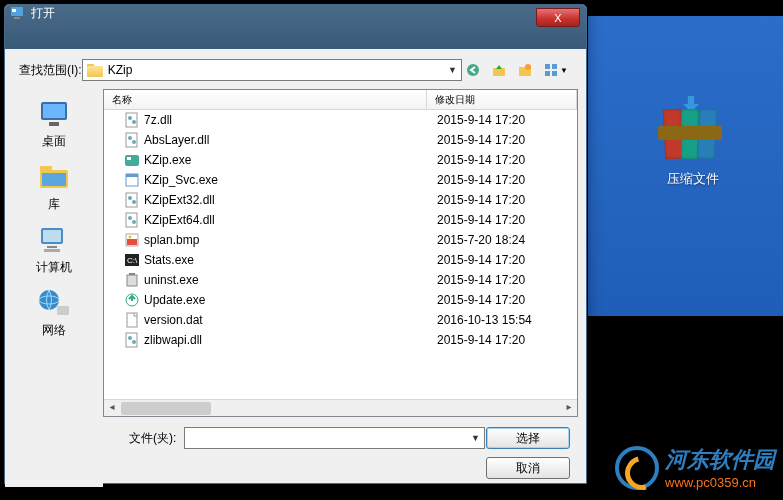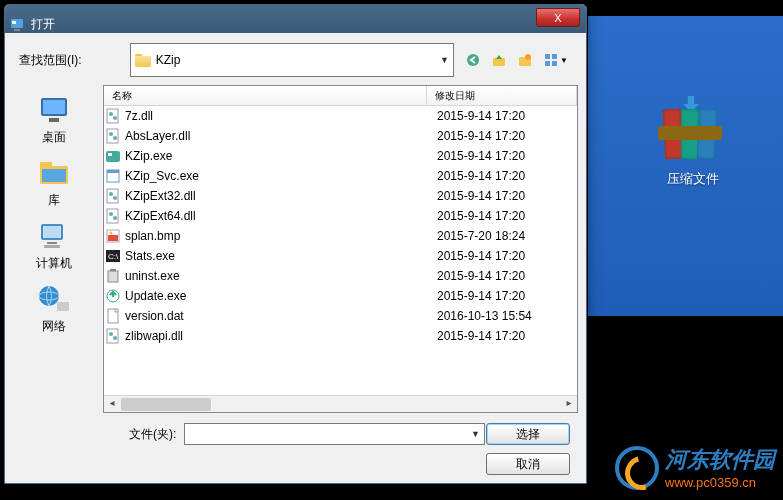--- a/index.html
+++ b/index.html
@@ -10,48 +10,48 @@
 .desktop-icon-img { width: 70px; height: 56px; margin: 0 auto 8px; position: relative; }
 .books { position: absolute; width: 18px; height: 50px; border-radius: 2px; top: 3px; box-shadow: inset 0 0 3px rgba(0,0,0,.3); }
 .book1 { left: 6px; background: #c0392b; transform: rotate(-3deg); }
 .book2 { left: 23px; background: #16a085; }
 .book3 { left: 40px; background: #2980b9; transform: rotate(3deg); }
 .strap { position: absolute; left: 0; top: 20px; width: 64px; height: 14px; background: #8b6914; border-radius: 2px; }
 .arrow-down { position: absolute; left: 25px; top: -10px; width: 16px; height: 16px; background: #3498db; clip-path: polygon(30% 0, 70% 0, 70% 50%, 100% 50%, 50% 100%, 0 50%, 30% 50%); }
 .desktop-label { color: #fff; font-size: 13px; text-shadow: 0 1px 2px rgba(0,0,0,.5); }
 
 .dialog { position: absolute; top: 4px; left: 4px; width: 583px; height: 480px; background: #f0f0f0; border: 1px solid #4a6a8a; border-radius: 5px 5px 0 0; box-shadow: 0 3px 15px rgba(0,0,0,.4); }
-.titlebar { height: 28px; background: linear-gradient(180deg, #4a6a8a 0%, #3a5a7a 100%); border-radius: 4px 4px 0 0; display: flex; align-items: flex-end; padding: 0 4px; color: #fff; position: relative; }
+.titlebar { height: 44px; background: linear-gradient(180deg, #4a6a8a 0%, #3a5a7a 100%); border-radius: 4px 4px 0 0; display: flex; align-items: flex-start; padding: 0 4px; color: #fff; position: relative; }
 .titlebar-icon { width: 16px; height: 16px; margin-right: 6px; display: flex; align-items: center; justify-content: center; }
 .titlebar-title { font-size: 12px; }
 .close-btn { position: absolute; right: 6px; top: 3px; width: 44px; height: 19px; background: linear-gradient(180deg, #e57373 0%, #c9302c 60%, #a02622 100%); border: 1px solid #7a1a18; border-radius: 0 0 3px 3px; color: #fff; display: flex; align-items: center; justify-content: center; font-size: 11px; cursor: pointer; }
 
-.toolbar-row { padding: 10px 14px 8px; display: flex; align-items: center; gap: 8px; }
+.toolbar-row { padding: 10px 14px 8px; display: flex; align-items: center; }
 .tb-label { font-size: 12px; color: #000; }
-.look-in { flex: 1; display: flex; align-items: center; height: 22px; background: #fff; border: 1px solid #7a7a7a; padding: 16px 4px; font-size: 12px; cursor: pointer; margin-left: 40px; }
+.look-in { flex: 1; display: flex; align-items: center; height: 22px; background: #fff; border: 1px solid #7a7a7a; padding: 4px 4px; font-size: 12px; cursor: pointer; }
 .folder-ico { width: 16px; height: 13px; margin-right: 5px; position: relative; }
 .folder-ico::before { content: ''; position: absolute; top: 0; left: 0; width: 7px; height: 3px; background: #f3c74f; border-radius: 1px 1px 0 0; }
 .folder-ico::after { content: ''; position: absolute; top: 2px; left: 0; width: 16px; height: 11px; background: linear-gradient(180deg, #fce199 0%, #f3c74f 100%); border-radius: 1px; }
 .dd-arrow { margin-left: auto; font-size: 9px; color: #333; }
 .nav-btns { display: flex; gap: 4px; }
 .nav-btn { width: 22px; height: 22px; border: 1px solid transparent; border-radius: 3px; display: flex; align-items: center; justify-content: center; cursor: pointer; font-size: 13px; }
 
 .body { display: flex; height: 398px; }
 .sidebar { width: 98px; padding: 4px 0; background: #f0f0f0; display: flex; flex-direction: column; align-items: center; gap: 2px; }
 .side-item { width: 90px; padding: 4px; text-align: center; font-size: 12px; cursor: pointer; border-radius: 3px; }
 .side-ico { width: 36px; height: 34px; margin: 0 auto 2px; display: flex; align-items: center; justify-content: center; }
 
 .listpane { flex: 1; display: flex; flex-direction: column; padding-right: 8px; }
 .list-wrap { flex: 1; border: 1px solid #828790; background: #fff; overflow: hidden; display: flex; flex-direction: column; }
 .list-header { display: flex; background: linear-gradient(180deg, #fff 0%, #f3f3f3 100%); border-bottom: 1px solid #d6d6d6; height: 20px; font-size: 10px; }
 .list-header > div { padding: 3px 8px; border-right: 1px solid #d6d6d6; }
 .col-name { flex: 1; }
 .col-date { width: 150px; }
 .list-body { flex: 1; overflow-y: auto; overflow-x: hidden; }
-.row { display: flex; align-items: center; height: 20px; font-size: 12px; padding-left: 1px; cursor: pointer; }
+.row { display: flex; align-items: center; height: 20px; font-size: 12px; padding-left: 20px; cursor: pointer; }
 .file-ico { width: 16px; height: 16px; margin-right: 4px; flex-shrink: 0; display: flex; align-items: center; justify-content: center; }
 .fname { flex: 1; overflow: hidden; white-space: nowrap; }
 .fdate { width: 148px; padding-left: 8px; }
 .hscroll { height: 17px; background: #f0f0f0; border-top: 1px solid #d6d6d6; position: relative; }
 .hscroll::before, .hscroll::after { content: '◂'; position: absolute; top: 1px; width: 16px; text-align: center; font-size: 10px; color: #555; }
 .hscroll::after { content: '▸'; right: 0; }
 .hscroll-thumb { position: absolute; left: 17px; top: 2px; width: 90px; height: 13px; background: #cdcdcd; border-radius: 2px; }
 
 .bottom { padding: 10px 8px 0; }
 .brow { display: flex; align-items: center; gap: 1px; margin-bottom: 8px; }

